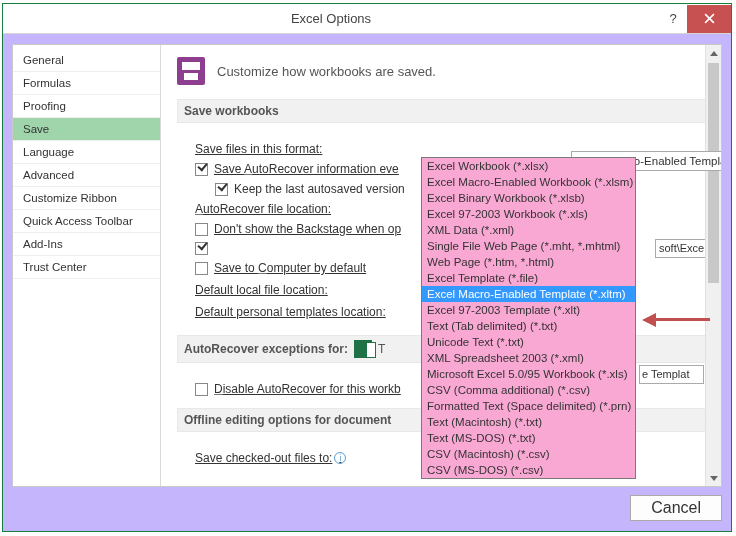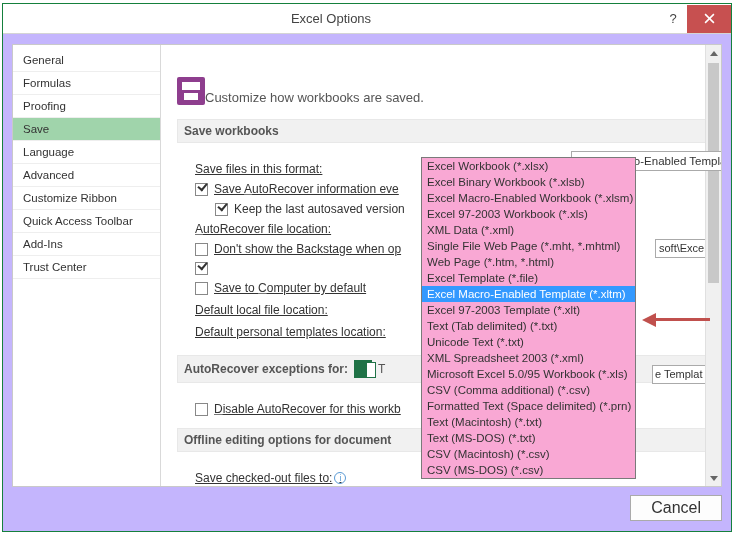--- a/index.html
+++ b/index.html
@@ -77,23 +77,23 @@
     background: #a0d4ab;
   }
   .content {
     flex: 1;
     padding: 12px 14px 0 16px;
     position: relative;
     overflow: hidden;
   }
   .hdr-row {
     display: flex;
-    align-items: flex-end;
+    align-items: center;
+    gap: 12px;
     margin-bottom: 14px;
-    margin-top: 20px;
   }
   .save-big-icon {
     width: 28px; height: 28px;
     background: #8e3e8e;
     position: relative;
     border-radius: 2px;
   }
   .save-big-icon::before {
     content: "";
     position: absolute;
@@ -163,21 +163,21 @@
     right: 4px; top: 194px;
     width: 62px; height: 19px;
     border: 1px solid #aaa;
     background: #fff;
     padding: 2px 3px;
     font-size: 11px;
     overflow: hidden; white-space: nowrap;
   }
   .tmpl-box {
     position: absolute;
-    right: 4px; top: 320px;
+    right: 17px; top: 320px;
     width: 65px; height: 19px;
     border: 1px solid #aaa;
     background: #fff;
     padding: 2px 2px;
     font-size: 11px;
     overflow: hidden; white-space: nowrap;
   }
   .excel-icon {
     width: 18px; height: 18px;
     background: #1f7246;
@@ -407,22 +407,22 @@
   </div>
 
   <div class="footer">
     <div class="btn">Cancel</div>
   </div>
 
 </div>
 
 <div class="dropdown">
   <div class="dd-item">Excel Workbook (*.xlsx)</div>
+  <div class="dd-item">Excel Macro-Enabled Workbook (*.xlsm)</div>
   <div class="dd-item">Excel Binary Workbook (*.xlsb)</div>
-  <div class="dd-item">Excel Macro-Enabled Workbook (*.xlsm)</div>
   <div class="dd-item">Excel 97-2003 Workbook (*.xls)</div>
   <div class="dd-item">XML Data (*.xml)</div>
   <div class="dd-item">Single File Web Page (*.mht, *.mhtml)</div>
   <div class="dd-item">Web Page (*.htm, *.html)</div>
   <div class="dd-item">Excel Template (*.file)</div>
   <div class="dd-item hl">Excel Macro-Enabled Template (*.xltm)</div>
   <div class="dd-item">Excel 97-2003 Template (*.xlt)</div>
   <div class="dd-item">Text (Tab delimited) (*.txt)</div>
   <div class="dd-item">Unicode Text (*.txt)</div>
   <div class="dd-item">XML Spreadsheet 2003 (*.xml)</div>

